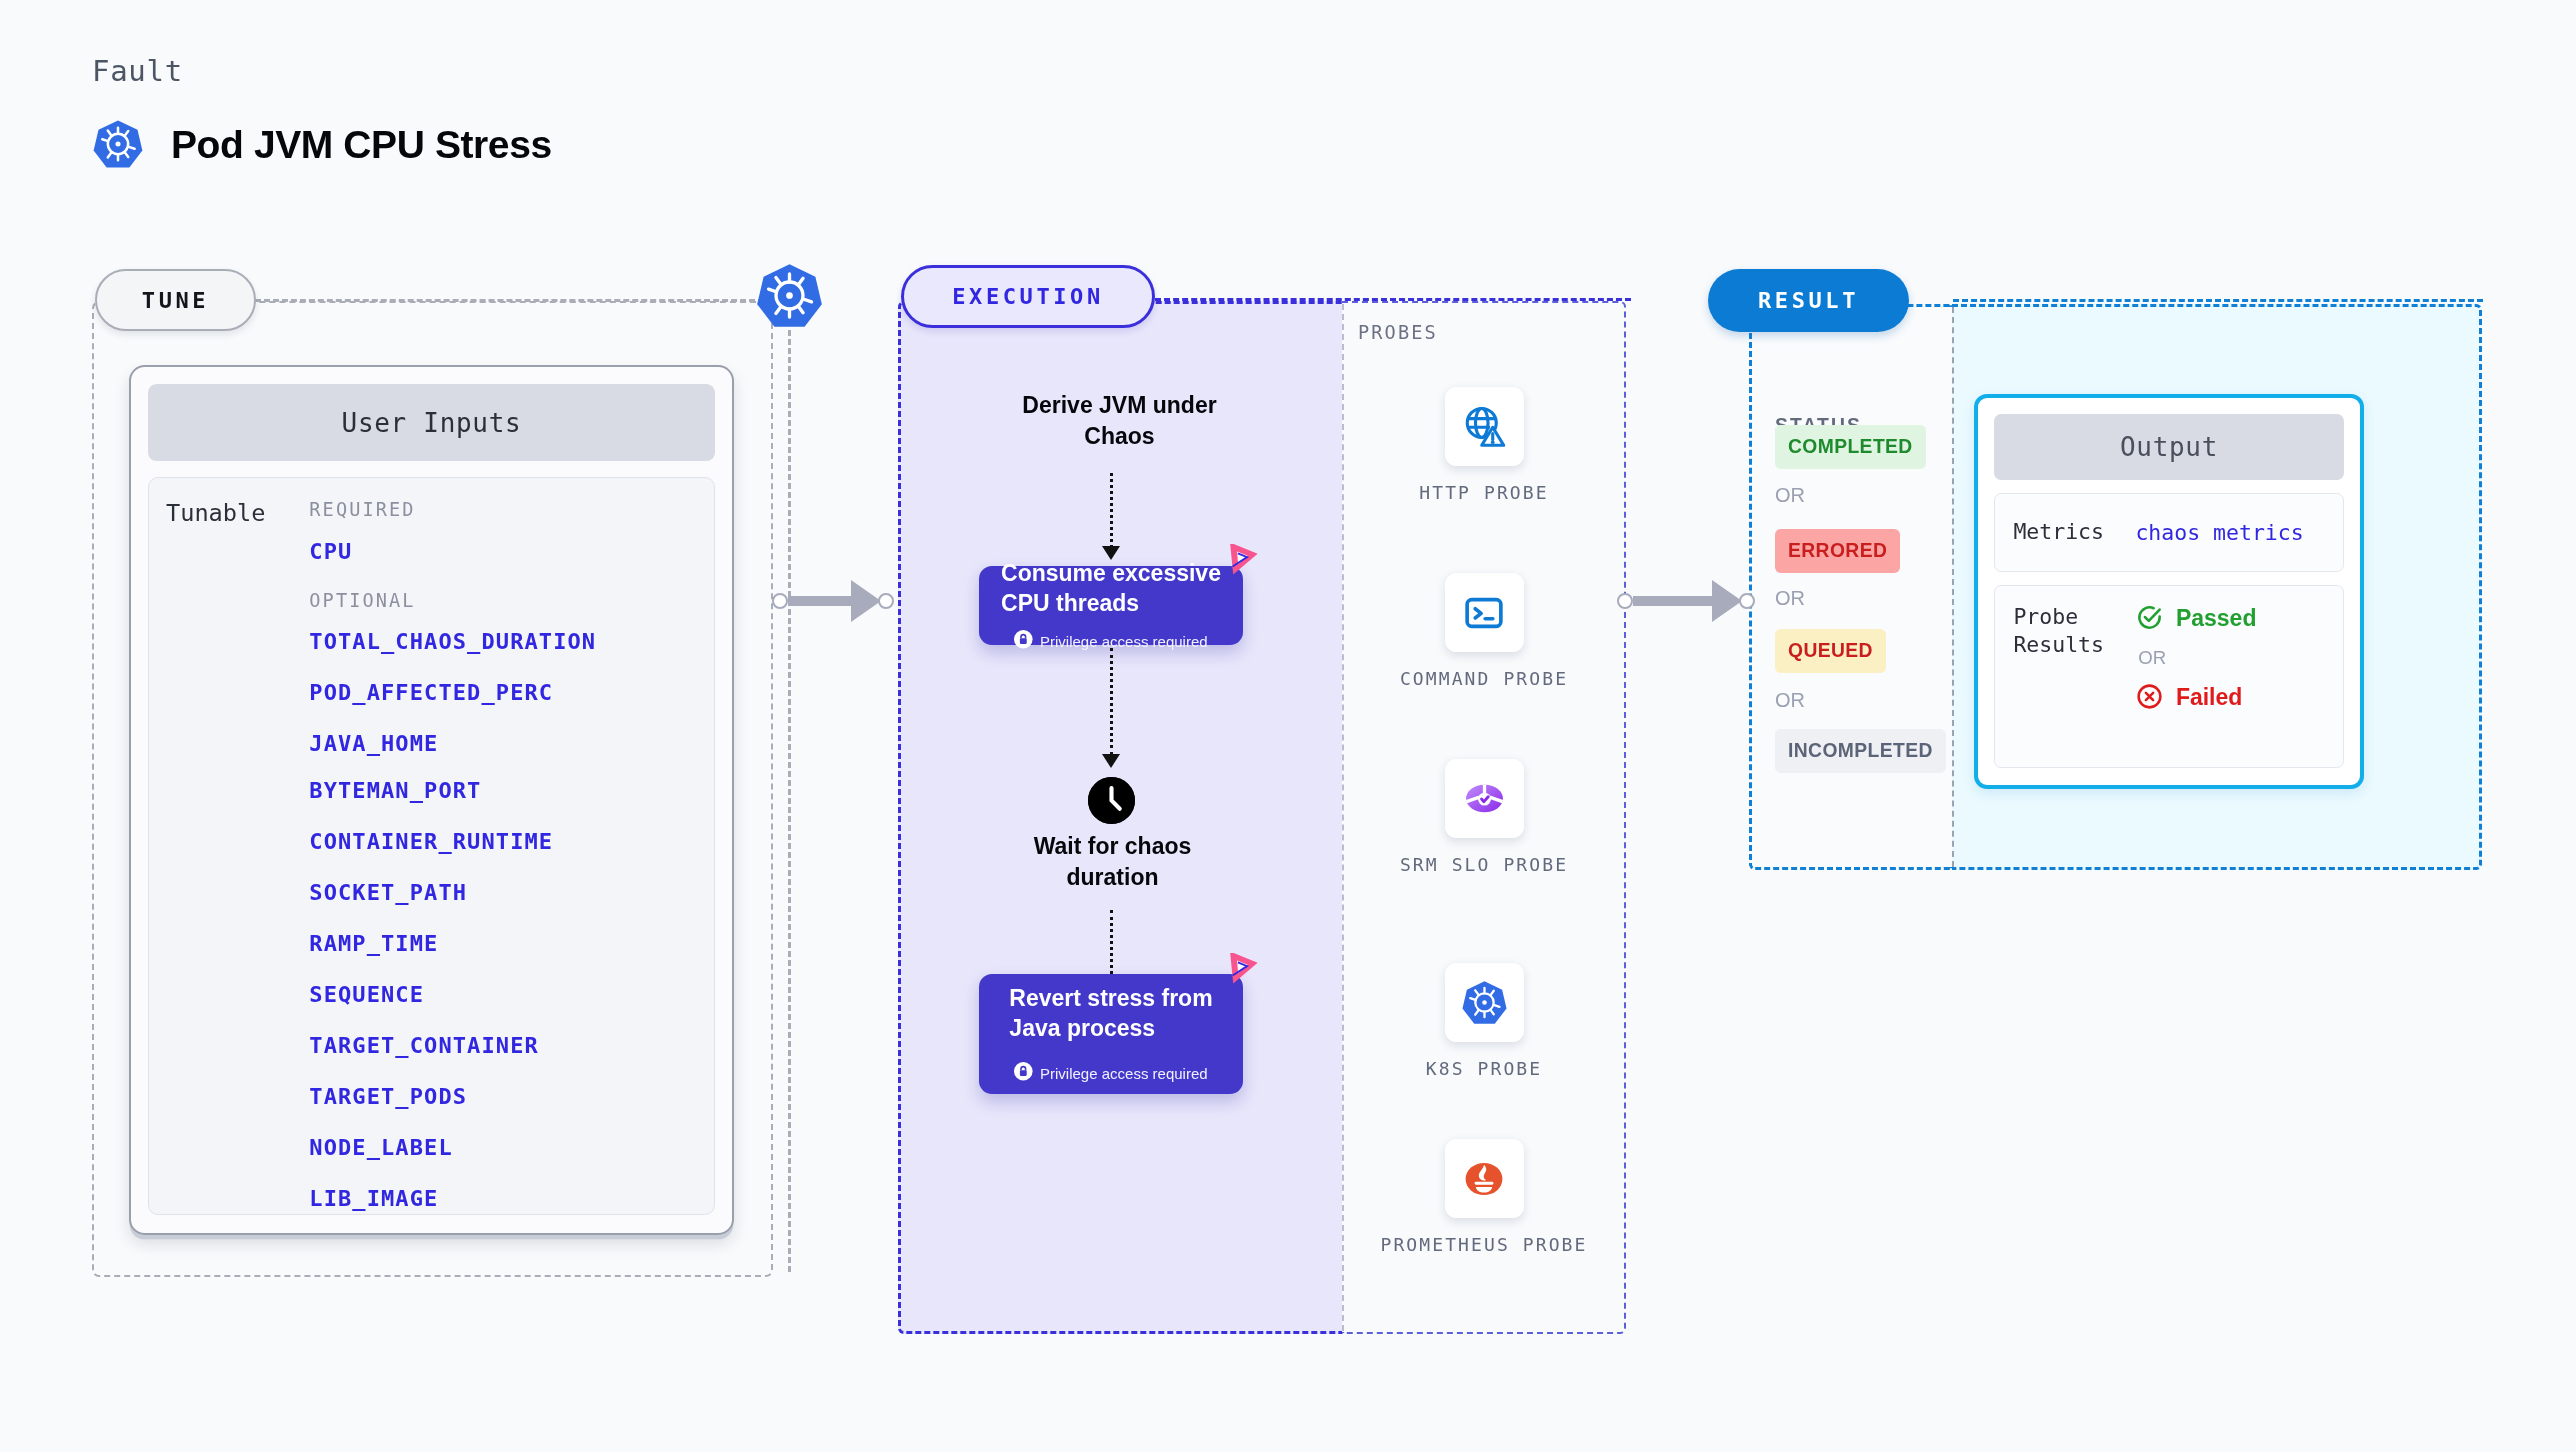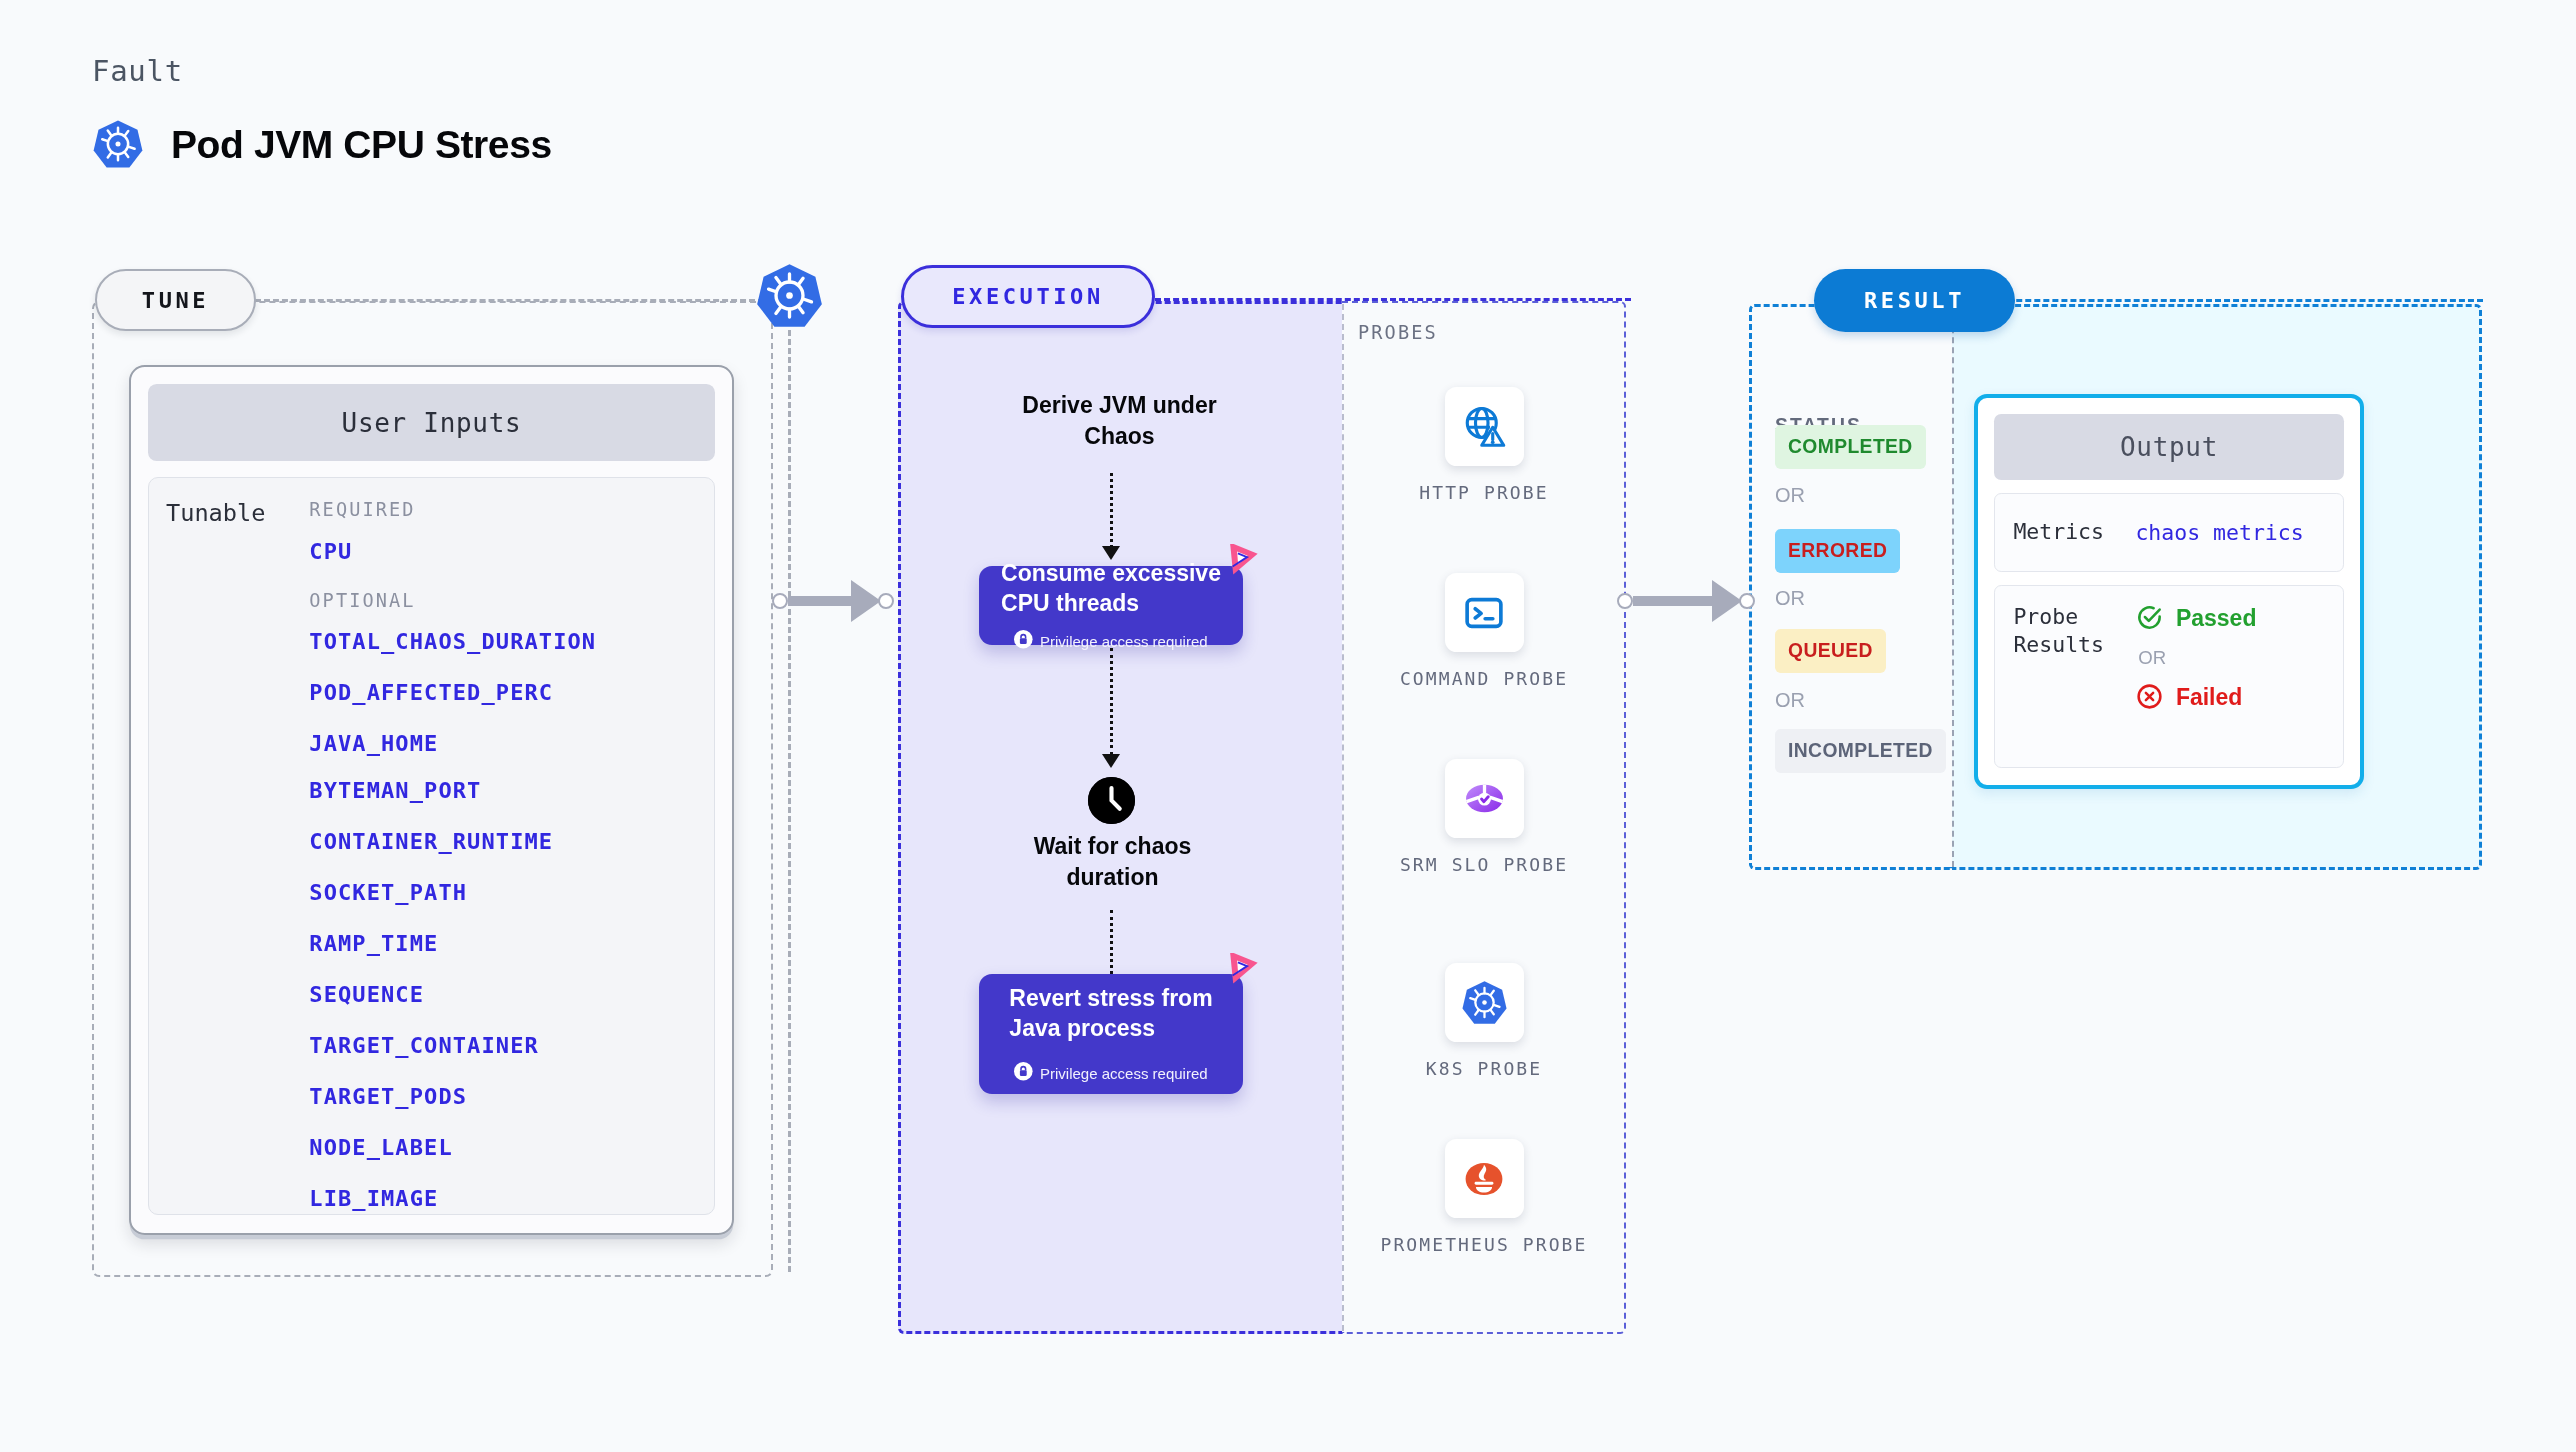--- a/index.html
+++ b/index.html
@@ -128,21 +128,21 @@
   #result-status{
     left:1749px;top:304px;width:203px;height:566px;
     border:3.6px dashed #1080d6;border-right:none;border-radius:5.7px 0 0 5.7px;background:#f9fbfd;
   }
   #result-out{
     left:1952px;top:304px;width:530px;height:566px;
     border:3.6px dashed #1080d6;border-left:none;border-radius:0 5.7px 5.7px 0;background:#eafaff;
   }
   #result-sep{position:absolute;left:1952px;top:307px;width:0;height:560px;border-left:2.1px dashed #9aa3b4;}
   #result-pill{
-    left:1814px;top:269px;width:201px;height:63px;background:#0c7bd4;
+    left:1708px;top:269px;width:201px;height:63px;background:#0c7bd4;
     box-shadow:0 4.3px 8.6px rgba(12,90,170,.22);
   }
   #result-pill span{color:#fff;}
 
   #status-label{
     position:absolute;left:1775px;top:415px;font-size:19.3px;letter-spacing:2.1px;
     color:#636a7c;font-weight:bold;
   }
   .badge{
     position:absolute;left:1775px;border-radius:5.7px;padding:11px 13px;
@@ -407,21 +407,21 @@
 <div class="panel" id="result-out"></div>
 <div id="result-sep"></div>
 <div class="pill" id="result-pill">
   <span class="mono">RESULT</span>
 </div>
 
 <div id="status-label">STATUS</div>
 
 <div class="badge" style="top:425px;background:#dff5e1;color:#1f8a2e;">COMPLETED</div>
 <div class="ortext" style="top:484px;">OR</div>
-<div class="badge" style="top:529px;background:#7dd3fc;color:#c81e1e;">ERRORED</div>
+<div class="badge" style="top:529px;background:#fca5a5;color:#c81e1e;">ERRORED</div>
 <div class="ortext" style="top:587px;">OR</div>
 <div class="badge" style="top:629px;background:#fbefc4;color:#c81e1e;">QUEUED</div>
 <div class="ortext" style="top:689px;">OR</div>
 <div class="badge" style="top:729px;background:#eef0f4;color:#5c6478;">INCOMPLETED</div>
 
 <div id="out-card">
   <div id="out-head">
     <span class="mono">Output</span>
   </div>
   <div class="out-row" style="height:79px;align-items:center;">

